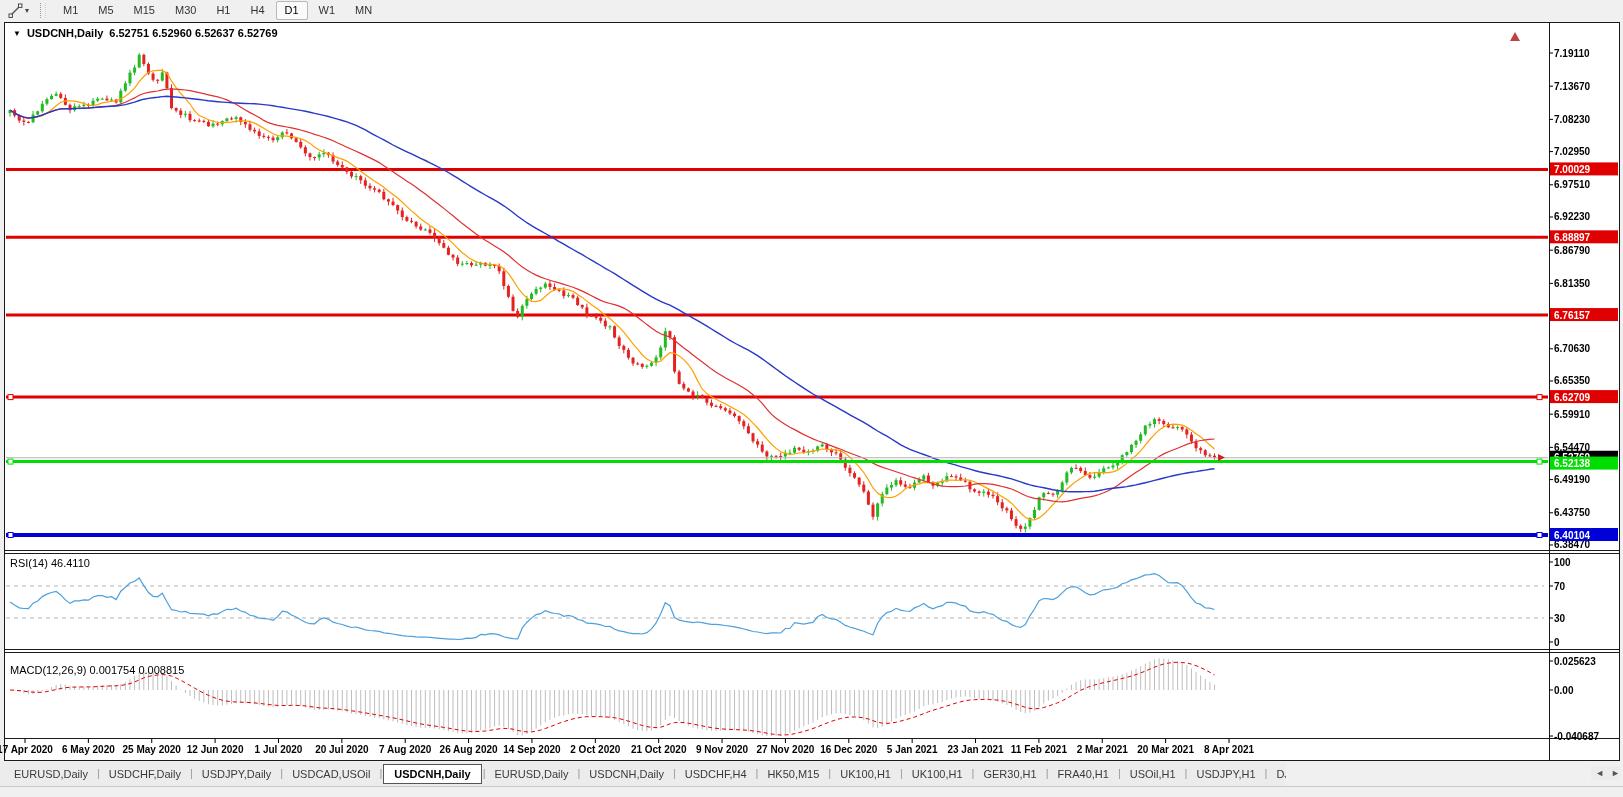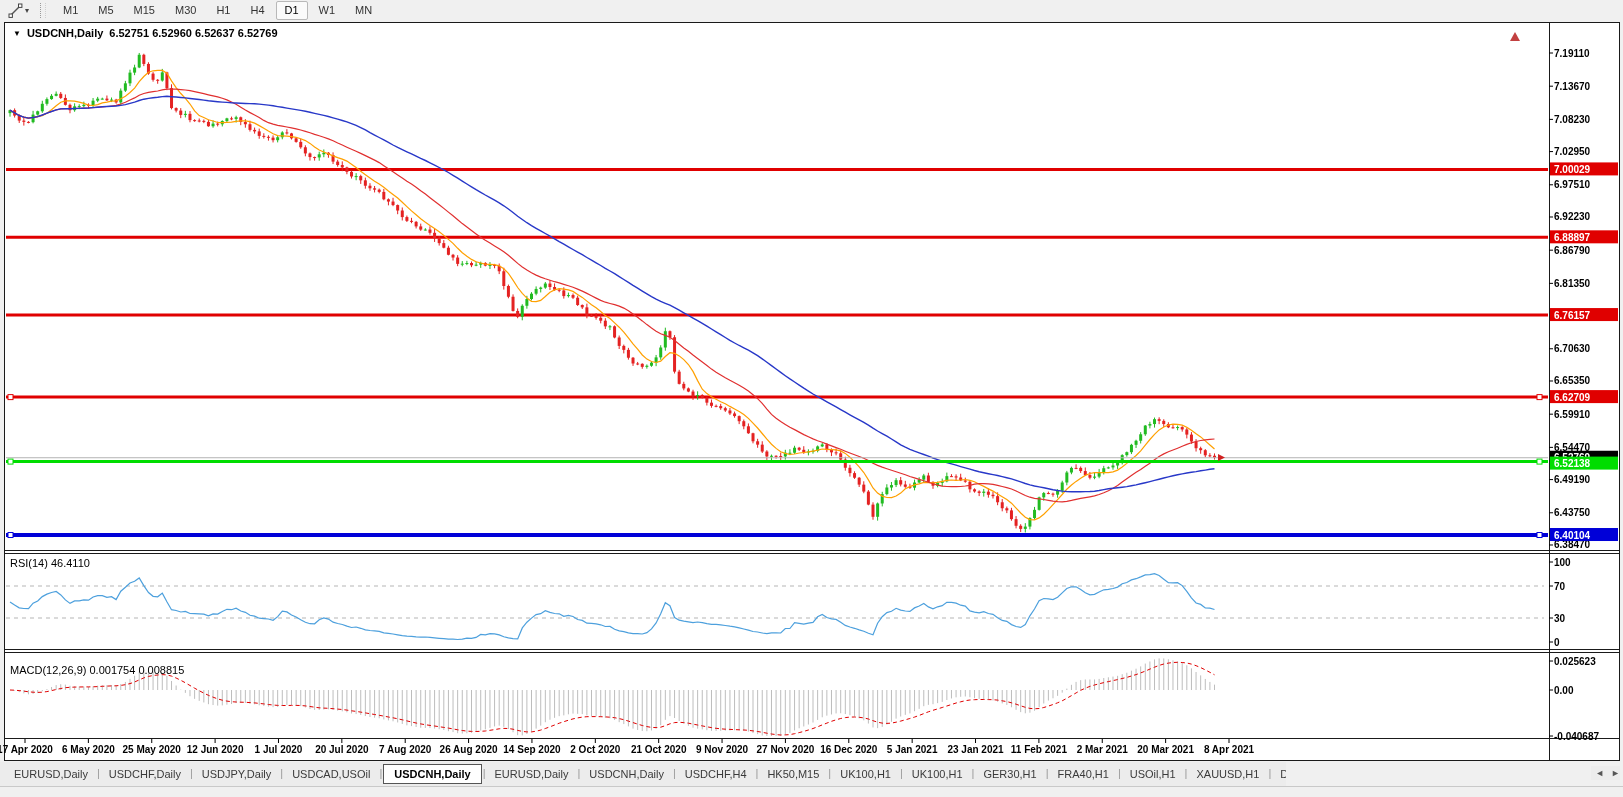--- a/index.html
+++ b/index.html
@@ -1012,21 +1012,21 @@
     <span class="tab">UK100,H1</span>
     <span class="tabsep">|</span>
     <span class="tab">UK100,H1</span>
     <span class="tabsep">|</span>
     <span class="tab">GER30,H1</span>
     <span class="tabsep">|</span>
     <span class="tab">FRA40,H1</span>
     <span class="tabsep">|</span>
     <span class="tab">USOil,H1</span>
     <span class="tabsep">|</span>
-    <span class="tab">XAUUSD,H1</span>
+    <span class="tab">USDJPY,H1</span>
     <span class="tabsep">|</span>
     <span class="tab">DJ30,Daily</span>
     <span class="tabsep">|</span>
     <span class="tab">CHINA300,H1</span>
     <span class="tabsep">|</span>
     <span class="tab">U</span>
   </div>
 <div class="tab-arrows">
   <span class="tab-arrow">◄</span>
   <span class="tab-arrow">►</span>

